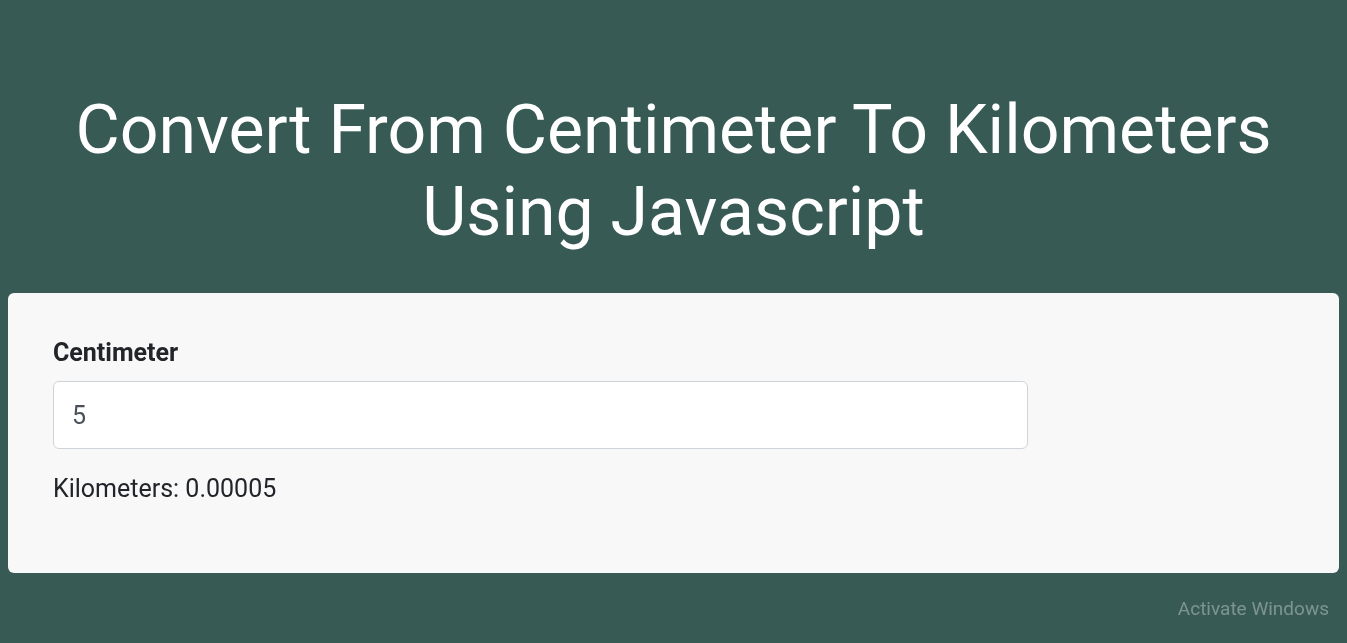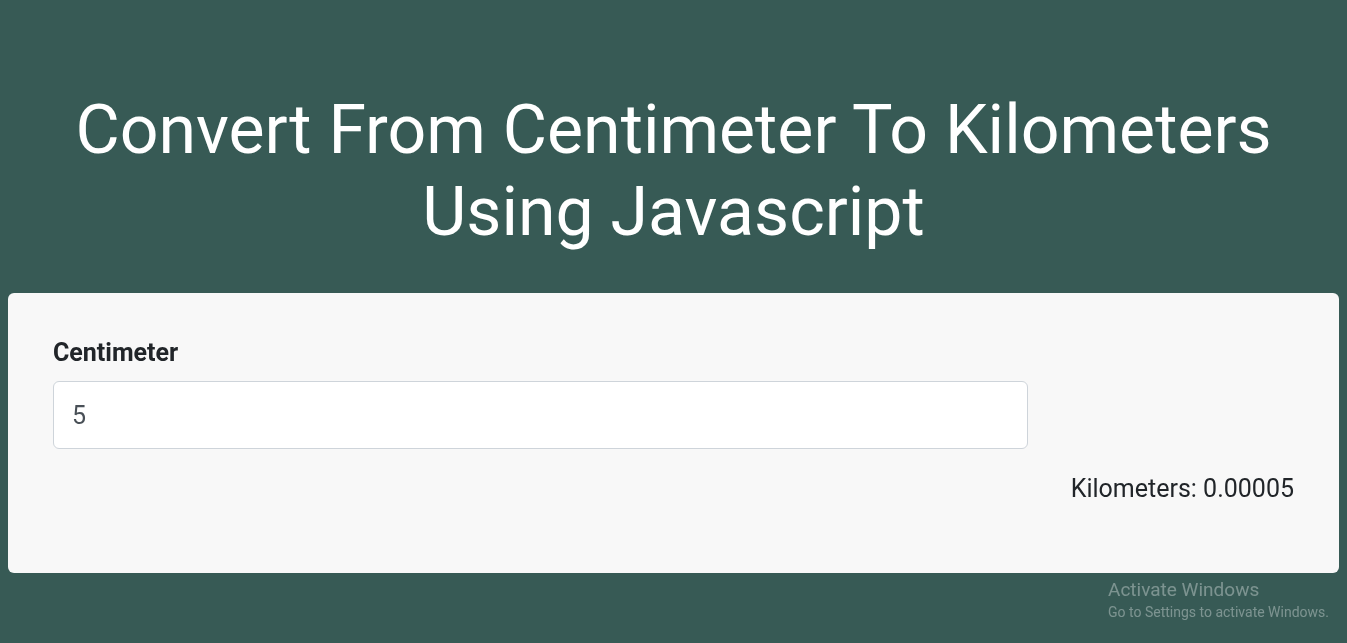--- a/index.html
+++ b/index.html
@@ -49,21 +49,20 @@
       background-color: #ffffff;
       color: #495057;
       display: block;
       font-family: inherit;
     }
     .output {
       font-size: 25px;
       color: #212529;
       margin-top: 25px;
       font-weight: 400;
-      text-align: right;
     }
     .watermark {
       position: absolute;
       bottom: 20px;
       right: 18px;
       text-align: left;
       color: rgba(255, 255, 255, 0.35);
       font-size: 16px;
       line-height: 1.4;
       margin-top: 12px;
@@ -83,14 +82,13 @@
 
   <div class="card">
     <label class="label">Centimeter</label>
     <input type="text" class="input-field" value="5" style="">
     <p class="output">Kilometers: 0.00005</p>
   </div>
 </div>
 
 <div class="watermark">
   <div class="line1">Activate Windows</div>
-  <div class="line2">Go to Settings to activate Windows.</div>
 </div>
 
 </body></html>

